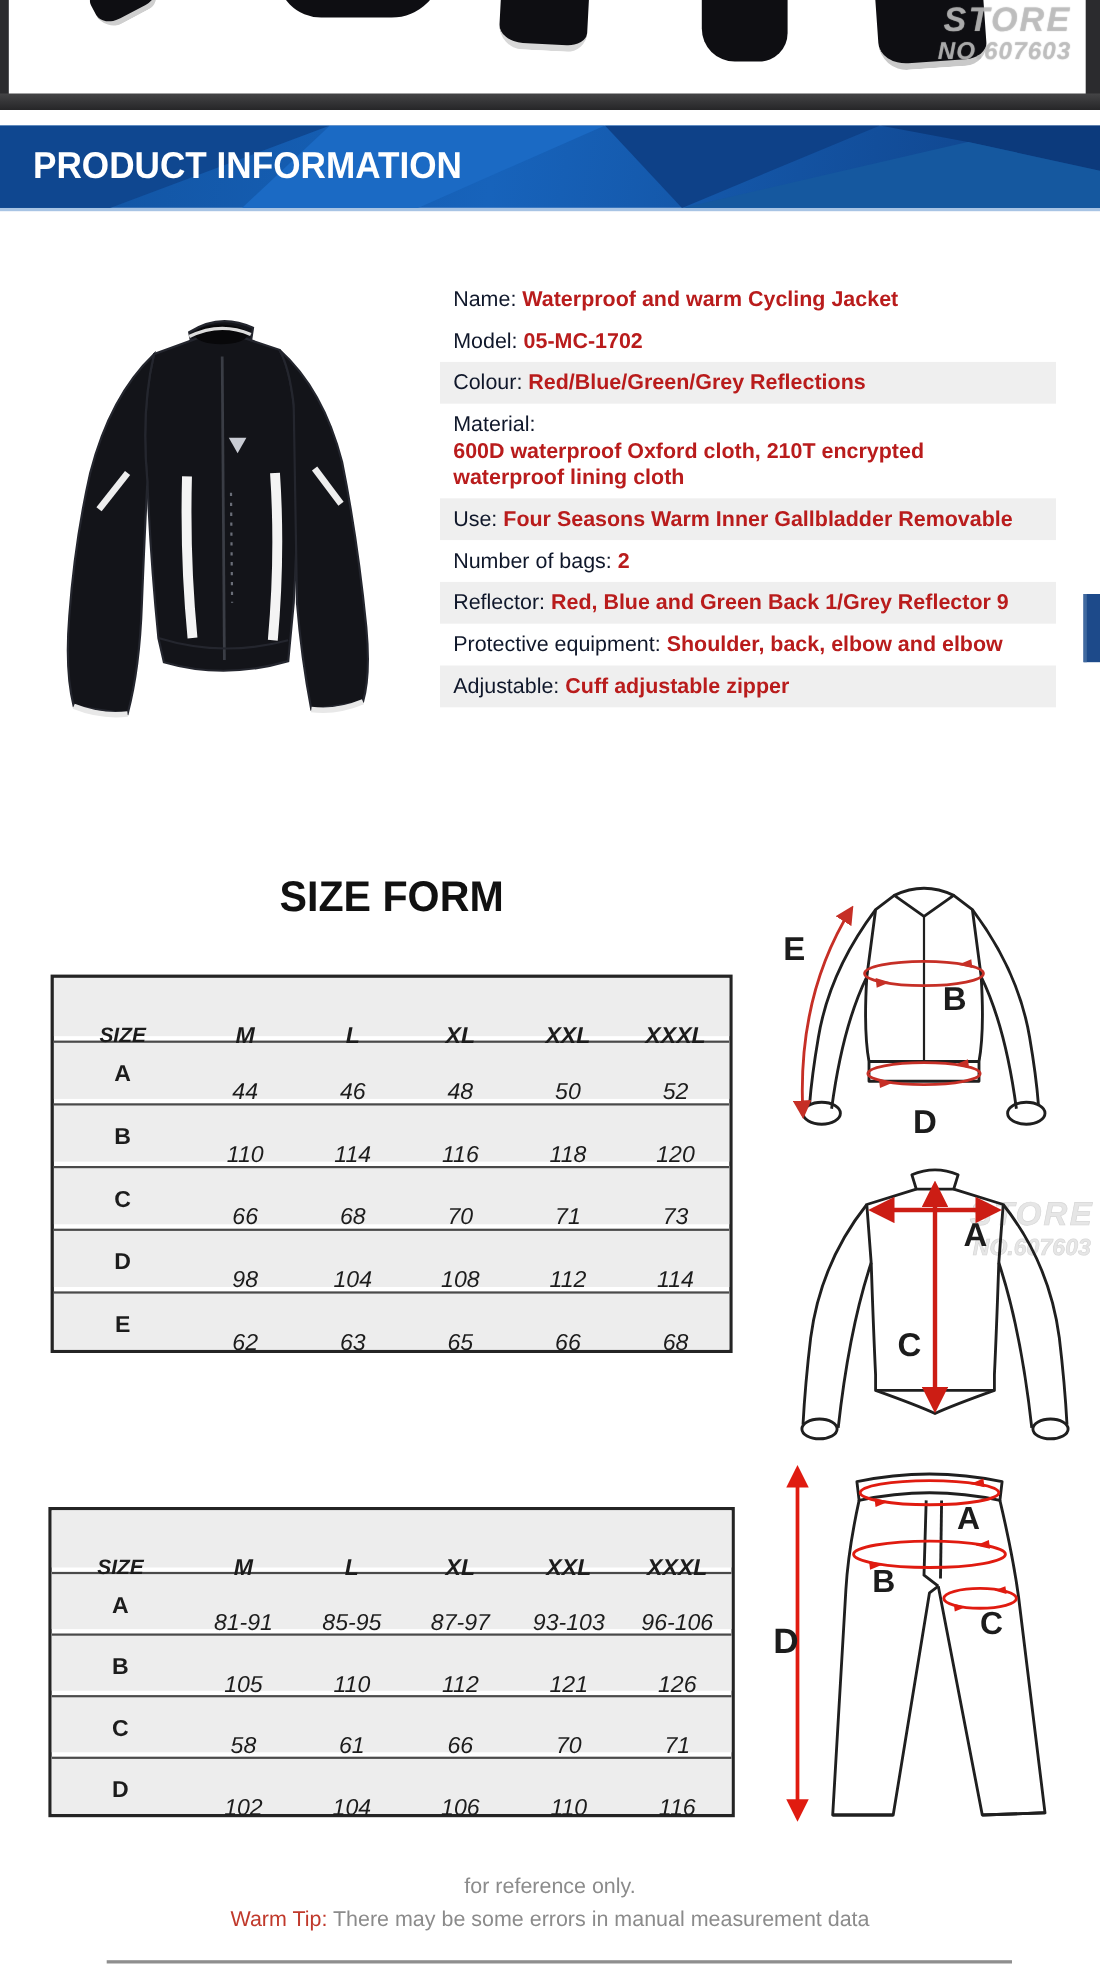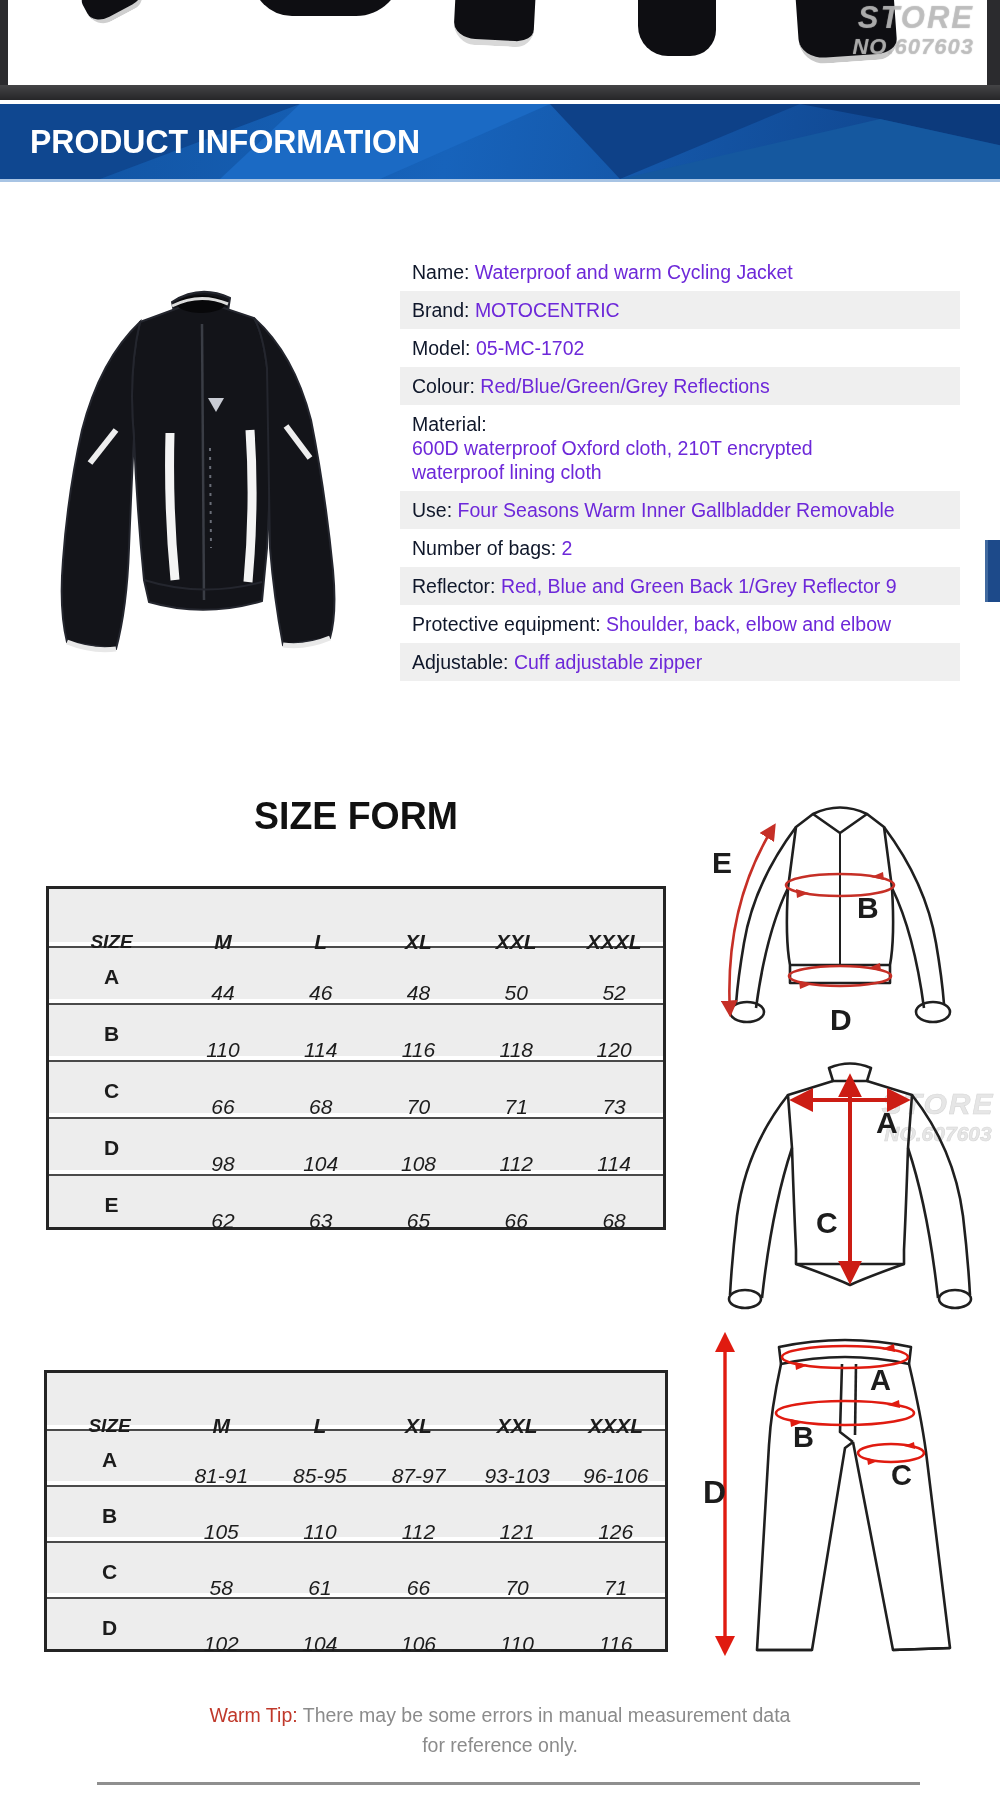--- a/index.html
+++ b/index.html
@@ -23,40 +23,40 @@
   .g4 { left:638px; top:-28px; width:78px; height:84px; border-radius:0 0 26px 30px; }
   .g5 { left:797px; top:-30px; width:98px; height:92px; border-radius:0 0 20px 26px;
         transform:rotate(-4deg); border-bottom:6px solid #c9c9c9; }
   .watermark { position:absolute; right:26px; top:2px; text-align:right;
                font-style:italic; font-weight:800; color:rgba(200,200,200,0.62);
                text-shadow:0 0 1px rgba(150,150,150,.8); line-height:1.05; }
   .wm1 { font-size:31px; letter-spacing:2px; }
   .wm2 { font-size:22px; letter-spacing:1px; }
 
   
-  .banner { position:absolute; top:104px; left:0; width:1000px; height:78px;
+  .banner { position:absolute; top:114px; left:0; width:1000px; height:78px;
             background:linear-gradient(100deg,#11529f 0%,#1763bb 45%,#0f4187 100%);
             border-bottom:3px solid #a8c4e4; overflow:hidden; }
   .facet { position:absolute; inset:0; }
   .f1 { background:#0f4790; clip-path:polygon(0 0,30% 0,10% 100%,0 100%); }
   .f2 { background:#1b6ac4; clip-path:polygon(30% 0,55% 0,38% 100%,22% 100%); }
   .f3 { background:#0e4188; clip-path:polygon(55% 0,80% 0,62% 100%); }
   .f4 { background:#0c3a7c; clip-path:polygon(80% 0,100% 0,100% 55%,88% 20%); }
   .f5 { background:#15589f; clip-path:polygon(100% 55%,100% 100%,62% 100%,88% 20%); }
   .banner h1 { position:absolute; left:30px; top:0; line-height:75px; color:#fff;
                font-size:34px; font-weight:800; letter-spacing:0;
                transform:scaleX(0.94); transform-origin:left center; white-space:nowrap; }
 
   
   .jacket-photo { position:absolute; left:22px; top:248px; }
   .info-list { position:absolute; left:400px; top:253px; width:560px; }
   .info-row { padding:7px 12px; font-size:19.5px; line-height:24px; color:#3c3c3c; min-height:38px; }
   .info-row.shaded { background:#efefef; }
   .info-row .lab { color:#0f172a; }
-  .info-row .val { color:#6d28d9; }
+  .info-row .val { color:#b91c1c;font-weight:bold; }
   .info-row.center-wrap .val { display:inline-block; max-width:465px; vertical-align:top; }
   .blue-frag { position:absolute; right:0; top:540px; width:15px; height:62px;
                background:#1d4a8a; border-left:3px solid #40699f; }
 
   
   .sf-title { position:absolute; left:46px; top:794px; width:620px; text-align:center;
               font-size:39px; font-weight:800; color:#111; letter-spacing:0;
               transform:scaleX(0.96); }
   .sf-unit { position:absolute; left:48px; top:896px; font-size:19px; color:#222; }
 
@@ -131,21 +131,20 @@
     <path d="M150,58 Q178,44 206,56" stroke="#dcdcdc" stroke-width="3" fill="none"></path>
     <path d="M45,394 Q70,404 94,401" stroke="#e8e8e8" stroke-width="5" fill="none"></path>
     <path d="M308,390 Q284,400 261,397" stroke="#e8e8e8" stroke-width="5" fill="none"></path>
     <path d="M186,150 l16,0 l-8,14 z" fill="#c9ccd4"></path>
     <path d="M188,200 L189,300" stroke="#6a6e78" stroke-width="2" stroke-dasharray="3,6" fill="none"></path>
     <path d="M122,332 Q180,350 240,334" stroke="#24262e" stroke-width="2" fill="none"></path>
   </svg>
 
   <div class="info-list" id="info-list">
       <div class="info-row"><span class="lab">Name:</span> <span class="val">Waterproof and warm Cycling Jacket</span></div>
-      <div class="info-row shaded"><span class="lab">Brand:</span> <span class="val">MOTOCENTRIC</span></div>
       <div class="info-row"><span class="lab">Model:</span> <span class="val">05-MC-1702</span></div>
       <div class="info-row shaded"><span class="lab">Colour:</span> <span class="val">Red/Blue/Green/Grey Reflections</span></div>
       <div class="info-row center-wrap"><span class="lab">Material:</span> <span class="val">600D waterproof Oxford cloth, 210T encrypted waterproof lining cloth</span></div>
       <div class="info-row shaded"><span class="lab">Use:</span> <span class="val">Four Seasons Warm Inner Gallbladder Removable</span></div>
       <div class="info-row"><span class="lab">Number of bags:</span> <span class="val">2</span></div>
       <div class="info-row shaded"><span class="lab">Reflector:</span> <span class="val">Red, Blue and Green Back 1/Grey Reflector 9</span></div>
       <div class="info-row"><span class="lab">Protective equipment:</span> <span class="val">Shoulder, back, elbow and elbow</span></div>
       <div class="info-row shaded"><span class="lab">Adjustable:</span> <span class="val">Cuff adjustable zipper</span></div>
     </div>
   <div class="blue-frag"></div>
@@ -344,21 +343,21 @@
     </g>
     <g font-family="Liberation Sans, DejaVu Sans, sans-serif" font-size="29" font-weight="800" fill="#1c1c1c">
       <text x="175" y="70">A</text>
       <text x="98" y="127">B</text>
       <text x="196" y="165">C</text>
       <text x="8" y="183" font-size="32">D</text>
     </g>
   </svg>
 
   <div class="warm-tip">
+    <div>for reference only.</div>
     <div>
       <span class="tip-label">Warm Tip:</span>
       <span>There may be some errors in manual measurement data</span>
     </div>
-    <div>for reference only.</div>
   </div>
 
   <div class="bottom-line"></div>
 </div>
 
 </body></html>

